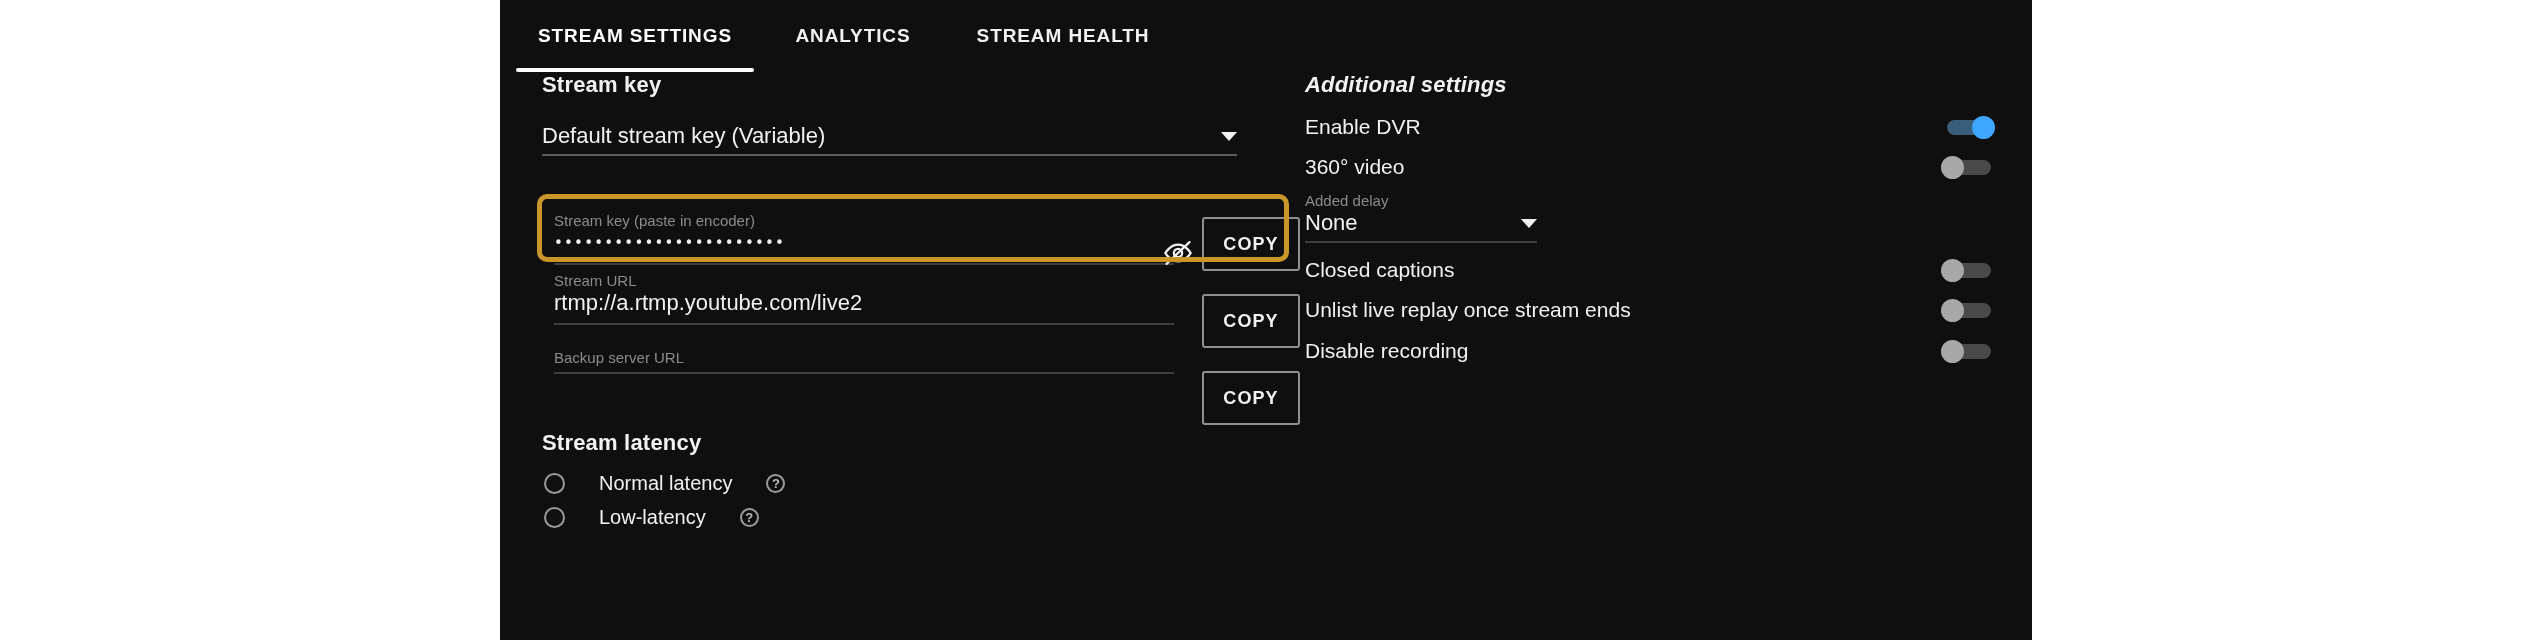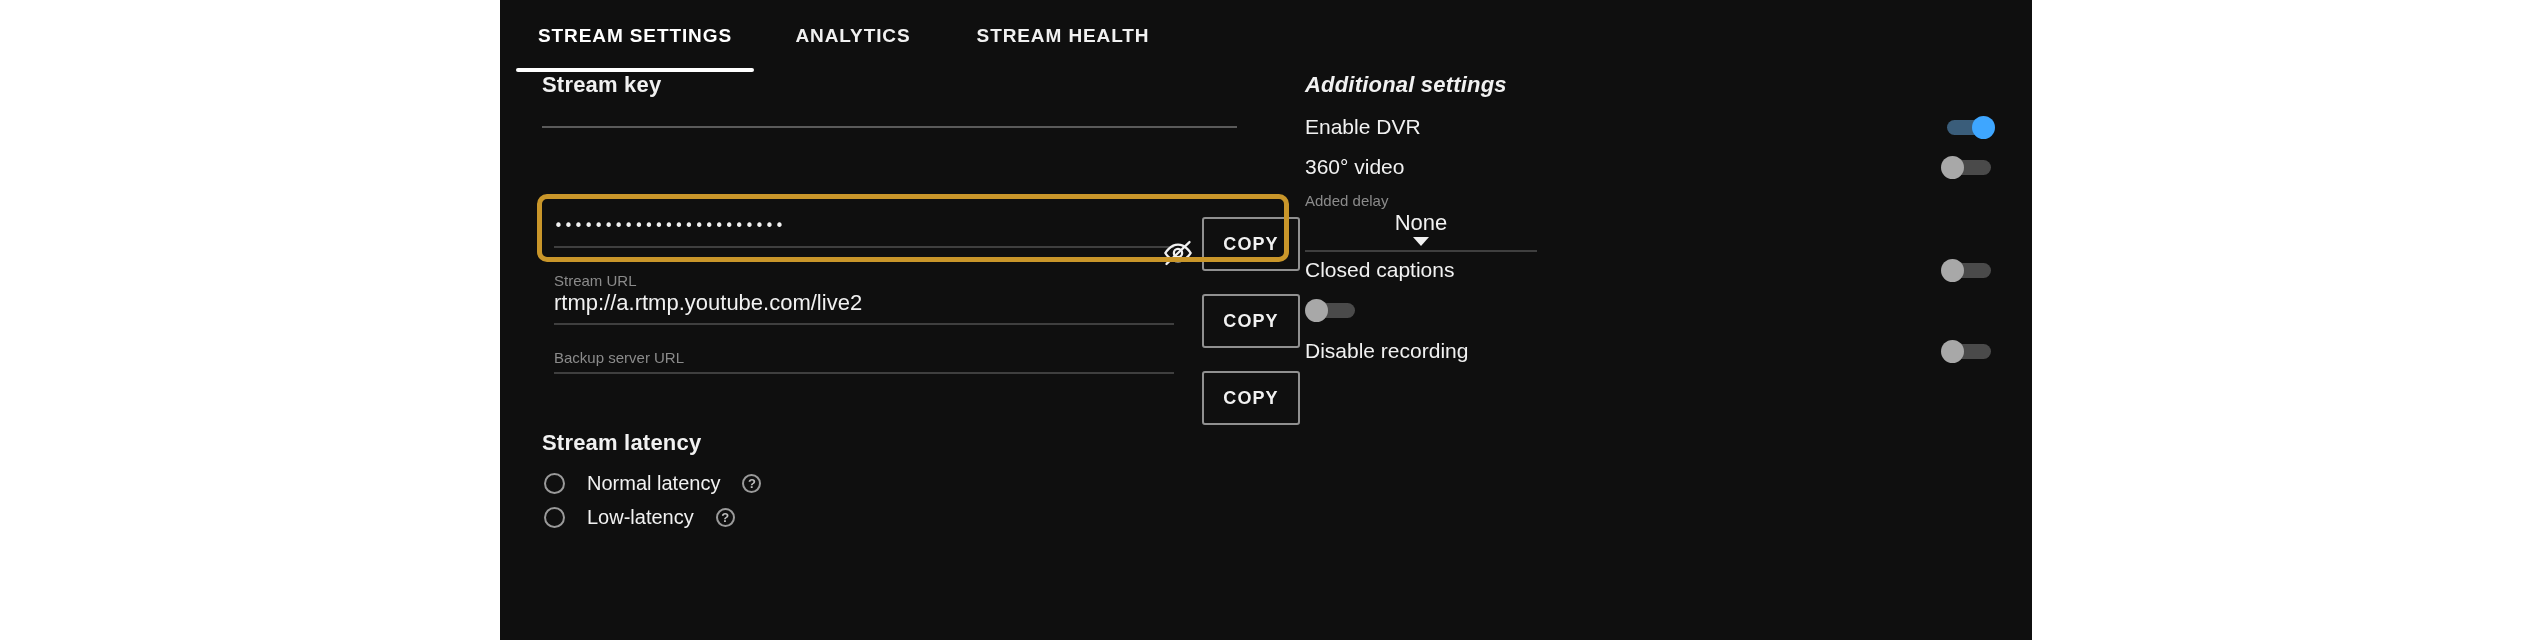--- a/index.html
+++ b/index.html
@@ -143,21 +143,21 @@
     border-left: 8px solid transparent;
     border-right: 8px solid transparent;
     border-top: 9px solid #f1f1f1;
   }
 
   
   .radio-row {
     position: absolute;
     display: flex;
     align-items: center;
-    gap: 22px;
+    gap: 34px;
     cursor: pointer;
   }
   .radio {
     width: 21px; height: 21px;
     border: 2px solid #9a9a9a;
     border-radius: 50%;
     box-sizing: border-box;
   }
   .radio-label {
     color: #f1f1f1;
@@ -241,24 +241,29 @@
       <div class="tab inactive" id="tab2">
         <span>STREAM HEALTH</span>
       </div>
     </div>
 
     <div class="col-left">
 
       <div class="section-title" style="position:absolute;left:0;top:0;">Stream key</div>
 
       <div class="field" style="left:0;top:50px;width:695px;">
+        <div style="display:flex;align-items:center;justify-content:space-between;">
+          <div class="field-value">Default stream key (Variable)</div>
+          <div class="caret"></div>
+        </div>
         <div class="field-rule light" style="margin-top:4px;"></div>
       </div>
 
       <div class="field" style="left:12px;top:140px;width:620px;">
+        <div class="field-label">Stream key (paste in encoder)</div>
         <div class="dots">•••••••••••••••••••••••</div>
         <div class="field-rule" style="margin-top:6px;"></div>
       </div>
 
       <div class="eye-off" style="left:620px;top:165px;">
         <svg width="32" height="32" viewBox="0 0 24 24" fill="none" stroke="#f1f1f1" stroke-width="1.7" stroke-linecap="round">
           <path d="M2.5 12s3.6-6.2 9.5-6.2S21.5 12 21.5 12s-3.6 6.2-9.5 6.2S2.5 12 2.5 12z"></path>
           <circle cx="12" cy="12" r="3.1"></circle>
           <line x1="3.4" y1="20.2" x2="20.6" y2="3.8"></line>
         </svg>
@@ -318,36 +323,37 @@
       <div class="toggle-row" style="top:80px;">
         <span class="toggle-label">360° video</span>
         <span class="toggle off">
           <span class="track"></span>
           <span class="knob"></span>
         </span>
       </div>
 
       <div class="field" style="left:0;top:120px;width:232px;">
         <div class="field-label">Added delay</div>
-        <div style="display:flex;align-items:center;flex-direction:column;">
+        <div style="display:flex;align-items:center;justify-content:space-between;">
           <div class="field-value">None</div>
           <div class="caret"></div>
         </div>
         <div class="field-rule" style="margin-top:4px;"></div>
       </div>
 
       <div class="toggle-row" style="top:183px;">
         <span class="toggle-label">Closed captions</span>
         <span class="toggle off">
           <span class="track"></span>
           <span class="knob"></span>
         </span>
       </div>
 
       <div class="toggle-row" style="top:223px;">
+        <span class="toggle-label">Unlist live replay once stream ends</span>
         <span class="toggle off">
           <span class="track"></span>
           <span class="knob"></span>
         </span>
       </div>
 
       <div class="toggle-row" style="top:264px;">
         <span class="toggle-label">Disable recording</span>
         <span class="toggle off">
           <span class="track"></span>

